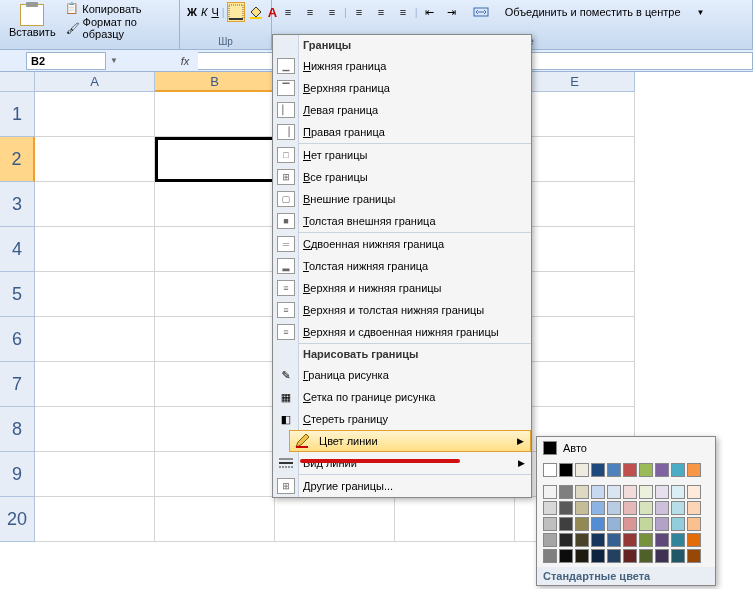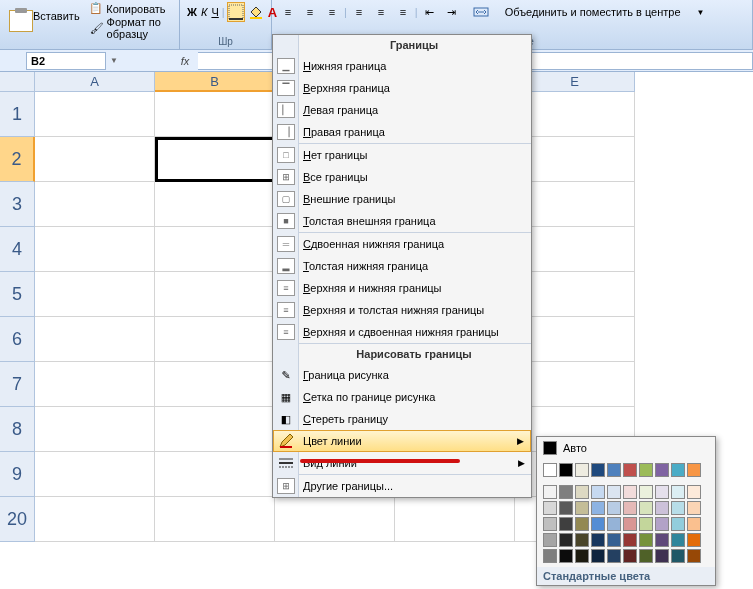--- a/index.html
+++ b/index.html
@@ -25,45 +25,45 @@
   .col-head.sel { background: #ffd68a; border-bottom: 2px solid #f0a030; }
   .row-headers { position: absolute; left: 0; top: 20px; width: 35px; }
   .row-head { height: 45px; display: flex; align-items: center; justify-content: center; background: #e6edf7; border-right: 1px solid #b0c4de; border-bottom: 1px solid #b0c4de; color: #3a5a88; font-size: 18px; }
   .row-head.sel { background: #ffd68a; border-right: 2px solid #f0a030; }
   .grid { position: absolute; left: 35px; top: 20px; right: 0; bottom: 0; }
   .grid-row { display: flex; height: 45px; }
   .cell { flex: 0 0 120px; border-right: 1px solid #d4d4d4; border-bottom: 1px solid #d4d4d4; background: #fff; }
   .cell.sel { border: 3px solid #000; }
   .menu { position: absolute; left: 272px; top: 34px; width: 260px; background: #f5f5f5; border: 1px solid #888; box-shadow: 2px 2px 6px rgba(0,0,0,0.3); }
   .menu-iconcol { position: absolute; left: 0; top: 0; bottom: 0; width: 26px; background: #e9eef5; border-right: 1px solid #c8d2e0; }
-  .menu-header { font-weight: bold; padding: 4px 6px 4px 30px; color: #333; text-align: center; }
+  .menu-header { font-weight: bold; padding: 4px 6px 4px 30px; color: #333; }
   .menu-sep { height: 1px; background: #c8d2e0; margin-left: 26px; }
   .menu-item { display: flex; align-items: center; height: 22px; padding-left: 4px; cursor: pointer; position: relative; }
-  .menu-item:hover, .menu-item.highlight { background: linear-gradient(#fff4cf,#ffdf86); border: 1px solid #e0a030; height: 22px; padding-left: 3px; }
+  .menu-item:hover, .menu-item.highlight { background: linear-gradient(#fff4cf,#ffdf86); border: 1px solid #e0a030; height: 22px; padding-left: 3px; margin-left: 16px; }
   .mi-icon { width: 18px; height: 16px; display: flex; align-items: center; justify-content: center; border: 1px solid #999; background: #fff; font-size: 9px; color: #666; }
   .mi-icon-pen { width: 18px; height: 16px; display: flex; align-items: center; justify-content: center; }
   .mi-label { padding-left: 8px; text-align: right; }
   .mi-arrow { position: absolute; right: 6px; font-size: 9px; }
   .mi-label .ul { text-decoration: underline; }
   .redline { position: absolute; left: 300px; top: 459px; width: 160px; height: 4px; background: #d01010; border-radius: 2px; z-index: 50; }
   .color-fly { position: absolute; left: 536px; top: 436px; width: 180px; background: #f5f5f5; border: 1px solid #888; box-shadow: 2px 2px 6px rgba(0,0,0,0.3); }
   .cf-row { display: flex; align-items: center; padding: 4px 6px; }
   .cf-header { font-weight: bold; background: #e9eef5; color: #46627f; padding: 3px 6px; }
   .cf-sw { width: 14px; height: 14px; border: 1px solid #888; margin-right: 6px; }
   .cf-grid { display: flex; flex-wrap: wrap; gap: 2px; padding: 4px 6px; }
   .cf-cell { width: 14px; height: 14px; border: 1px solid #888; }
   .svg-icon { width: 16px; height: 16px; }
 </style>
 </head>
 <body>
 
 <div class="ribbon">
   <div class="rib-group" style="width:180px">
     <div class="rib-top">
-      <div style="display:flex;border:1px solid transparent;padding:0 2px">
+      <div style="display:flex;flex-direction:column;align-items:center;border:1px solid transparent;padding:0 2px">
         <div style="width:24px;height:22px;background:#fff;border:1px solid #c8a040;position:relative">
           <div style="position:absolute;top:-3px;left:5px;width:12px;height:5px;background:#999;border-radius:1px"></div>
         </div>
         <span>Вставить</span>
       </div>
       <div style="display:flex;flex-direction:column;gap:1px">
         <div class="btn" style="display:flex;align-items:center;gap:3px">
           <span>📋</span>
           <span>Копировать</span>
         </div>

